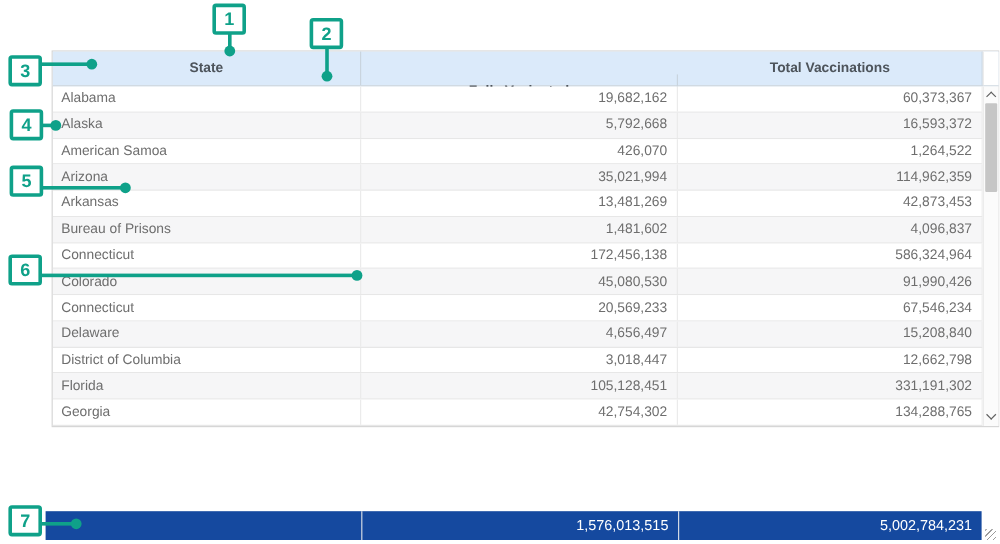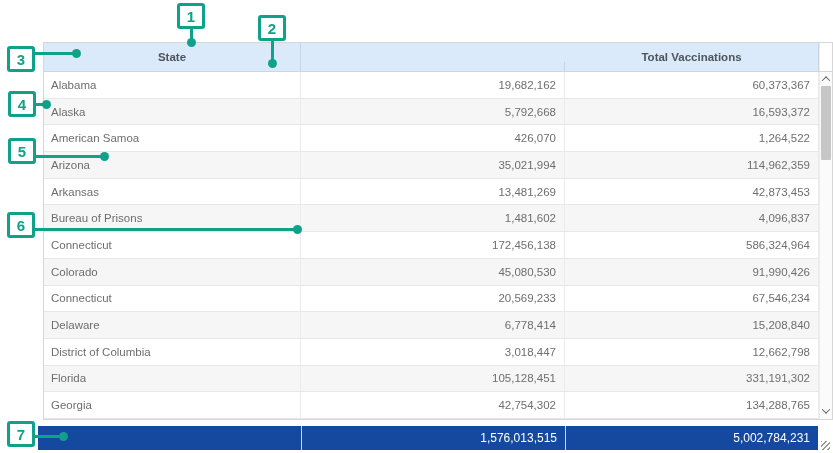--- a/index.html
+++ b/index.html
@@ -4,21 +4,21 @@
 <style>
   * { margin:0; padding:0; box-sizing:border-box; }
   html,body { background:#ffffff; }
   .canvas {
     position:relative; width:833px; height:453px; background:#ffffff;
     font-family:"Liberation Sans", sans-serif; overflow:hidden;
   }
 
   
   .table-widget {
-    position:absolute; left:43px; top:42px; width:790px; height:378px;
+    position:absolute; left:43px; top:42px; width:790px; height:314px;
     border:1px solid #d6d6d6; background:#fff; display:flex; flex-direction:column;
   }
   .header-row { display:flex; height:29px; flex:0 0 29px; background:#dbeafa; border-bottom:1px solid #cfd6dc; }
   .th {
     font-size:11.5px; font-weight:bold; color:#4d545b;
     display:flex; align-items:center; justify-content:center;
     border-right:1px solid #c9d4de; height:100%;
   }
   .th.c-state { width:257px; }
   .th.c-fully { width:264px;margin-top:19px; }
@@ -163,21 +163,21 @@
           <div class="td num c-fully">45,080,530</div>
           <div class="td num c-total">91,990,426</div>
         </div>
         <div class="tr">
           <div class="td state">Connecticut</div>
           <div class="td num c-fully">20,569,233</div>
           <div class="td num c-total">67,546,234</div>
         </div>
         <div class="tr">
           <div class="td state">Delaware</div>
-          <div class="td num c-fully">6,778,414</div>
+          <div class="td num c-fully">4,656,497</div>
           <div class="td num c-total">15,208,840</div>
         </div>
         <div class="tr">
           <div class="td state">District of Columbia</div>
           <div class="td num c-fully">3,018,447</div>
           <div class="td num c-total">12,662,798</div>
         </div>
         <div class="tr">
           <div class="td state">Florida</div>
           <div class="td num c-fully">105,128,451</div>

